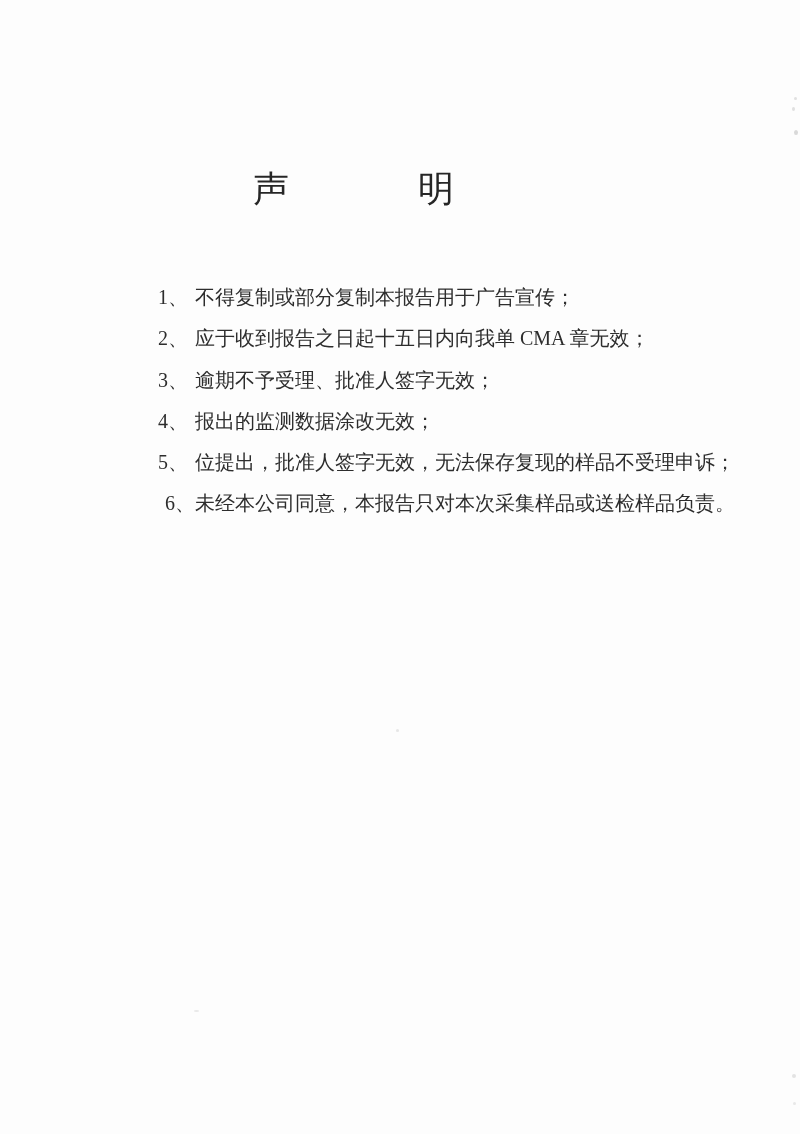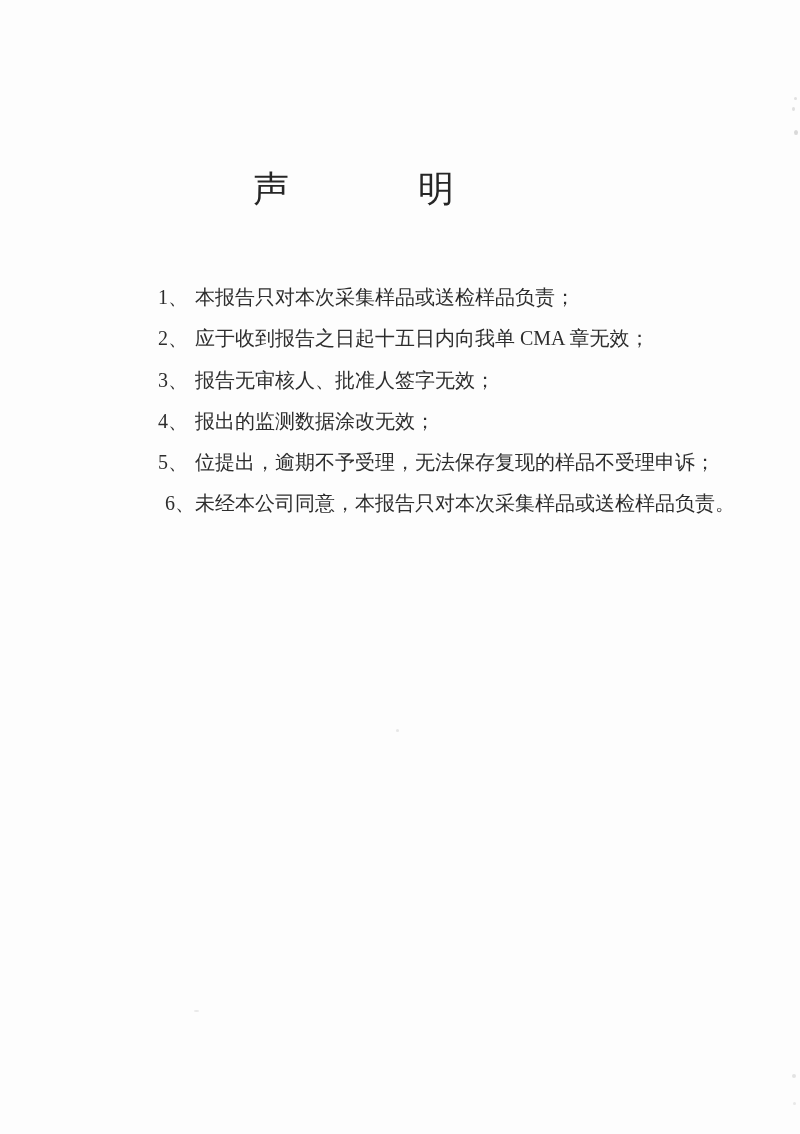--- a/index.html
+++ b/index.html
@@ -79,49 +79,49 @@
   <div class="title">
     <span>声</span>
     <span>明</span>
   </div>
 
   <div class="statements">
 
     <div class="item">
       <span class="num">1、</span>
       <div class="lines">
-        <div class="line">本报告只对本次采集样品或送检样品负责；</div>
+        <div class="line">不得复制或部分复制本报告用于广告宣传；</div>
       </div>
     </div>
 
     <div class="item">
       <span class="num">2、</span>
       <div class="lines">
         <div class="line">应于收到报告之日起十五日内向我单 CMA 章无效；</div>
       </div>
     </div>
 
     <div class="item">
       <span class="num">3、</span>
       <div class="lines">
-        <div class="line">报告无审核人、批准人签字无效；</div>
+        <div class="line">逾期不予受理、批准人签字无效；</div>
       </div>
     </div>
 
     <div class="item">
       <span class="num">4、</span>
       <div class="lines">
         <div class="line">报出的监测数据涂改无效；</div>
       </div>
     </div>
 
     <div class="item">
       <span class="num">5、</span>
       <div class="lines">
-        <div class="line">位提出，逾期不予受理，无法保存复现的样品不受理申诉；</div>
+        <div class="line">位提出，批准人签字无效，无法保存复现的样品不受理申诉；</div>
       </div>
     </div>
 
     <div class="item indent">
       <span class="num">6、</span>
       <div class="lines">
         <div class="line">未经本公司同意，本报告只对本次采集样品或送检样品负责。</div>
       </div>
     </div>
 

